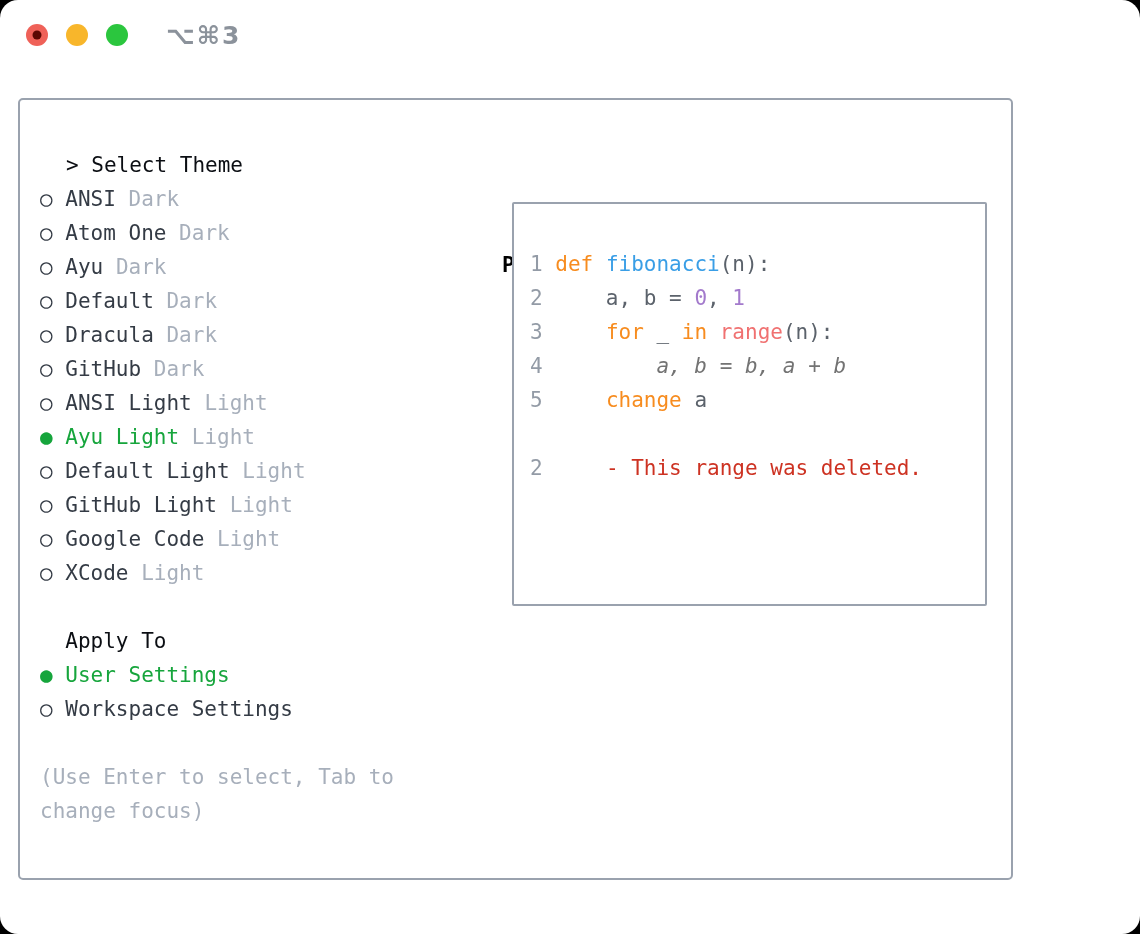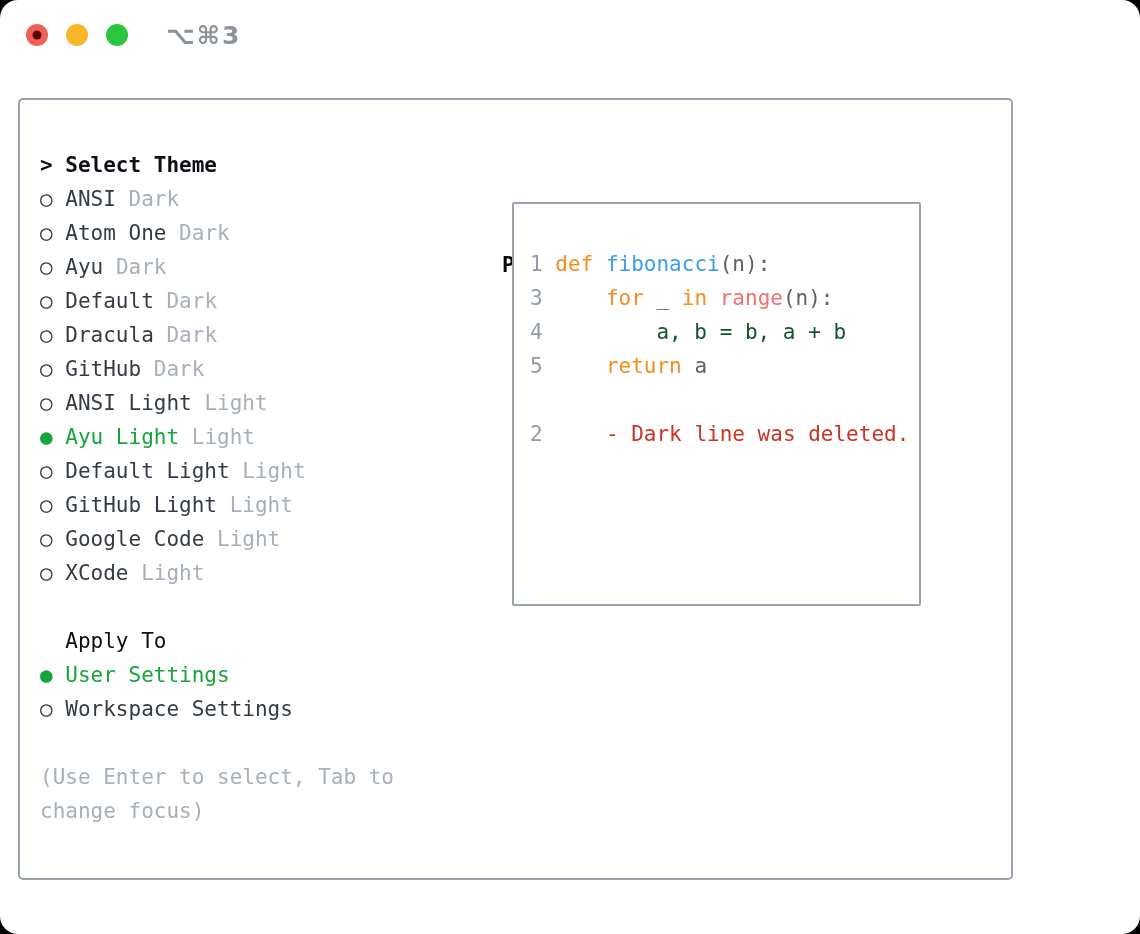--- a/index.html
+++ b/index.html
@@ -13,27 +13,27 @@
   .light .inner-dot{position:absolute;left:50%;top:50%;width:9px;height:9px;border-radius:50%;
           transform:translate(-50%,-50%);}
   .win-title{margin-left:38px;font-family:"DejaVu Sans","Liberation Sans",sans-serif;
           font-weight:bold;font-size:25px;letter-spacing:2px;}
   
   .panel{position:absolute;left:18px;top:98px;width:995px;height:782px;background:#fff;
          border:2px solid var(--panel-border);border-radius:5px;box-sizing:border-box;}
   
   .menu{position:absolute;left:20px;top:48px;font-size:21px;line-height:34px;white-space:pre;}
   .row{height:34px;}
-  .row.header{font-weight:bold;}
+  .row.header{font-weight:normal;margin-left:26px;}
   .row.apply-header{padding-left:2ch;}
   .blank{height:34px;}
   
   .preview-title{position:absolute;left:482px;top:148px;height:34px;line-height:34px;
          font-size:21px;font-weight:bold;white-space:pre;}
-  .preview-box{position:absolute;left:492px;top:102px;width:409px;height:404px;
+  .preview-box{position:absolute;left:492px;top:102px;width:475px;height:404px;
          border:2px solid var(--panel-border);border-radius:2px;box-sizing:border-box;
          background:#fff;padding:43px 0 0 16px;overflow:hidden;}
   .code-line{height:34px;line-height:34px;font-size:21px;white-space:pre;}
 </style>
 </head>
 <body>
 
 <div class="screen">
   <div class="window">
 
@@ -48,22 +48,23 @@
       <div class="win-title" style="color: rgb(139, 146, 155);">⌥⌘3</div>
     </div>
 
     <div class="panel">
       <div class="menu" id="menu"><div class="row header" style="color: rgb(11, 14, 19);"><span style="color: rgb(11, 14, 19);">&gt; </span><span style="color: rgb(11, 14, 19);">Select Theme</span></div><div class="row"><span style="color: rgb(52, 59, 69);">○</span><span style="color: rgb(52, 59, 69);"> ANSI </span><span style="color: rgb(167, 175, 187);">Dark</span></div><div class="row"><span style="color: rgb(52, 59, 69);">○</span><span style="color: rgb(52, 59, 69);"> Atom One </span><span style="color: rgb(167, 175, 187);">Dark</span></div><div class="row"><span style="color: rgb(52, 59, 69);">○</span><span style="color: rgb(52, 59, 69);"> Ayu </span><span style="color: rgb(167, 175, 187);">Dark</span></div><div class="row"><span style="color: rgb(52, 59, 69);">○</span><span style="color: rgb(52, 59, 69);"> Default </span><span style="color: rgb(167, 175, 187);">Dark</span></div><div class="row"><span style="color: rgb(52, 59, 69);">○</span><span style="color: rgb(52, 59, 69);"> Dracula </span><span style="color: rgb(167, 175, 187);">Dark</span></div><div class="row"><span style="color: rgb(52, 59, 69);">○</span><span style="color: rgb(52, 59, 69);"> GitHub </span><span style="color: rgb(167, 175, 187);">Dark</span></div><div class="row"><span style="color: rgb(52, 59, 69);">○</span><span style="color: rgb(52, 59, 69);"> ANSI Light </span><span style="color: rgb(167, 175, 187);">Light</span></div><div class="row"><span style="color: rgb(22, 165, 60);">●</span><span style="color: rgb(22, 165, 60);"> Ayu Light </span><span style="color: rgb(167, 175, 187);">Light</span></div><div class="row"><span style="color: rgb(52, 59, 69);">○</span><span style="color: rgb(52, 59, 69);"> Default Light </span><span style="color: rgb(167, 175, 187);">Light</span></div><div class="row"><span style="color: rgb(52, 59, 69);">○</span><span style="color: rgb(52, 59, 69);"> GitHub Light </span><span style="color: rgb(167, 175, 187);">Light</span></div><div class="row"><span style="color: rgb(52, 59, 69);">○</span><span style="color: rgb(52, 59, 69);"> Google Code </span><span style="color: rgb(167, 175, 187);">Light</span></div><div class="row"><span style="color: rgb(52, 59, 69);">○</span><span style="color: rgb(52, 59, 69);"> XCode </span><span style="color: rgb(167, 175, 187);">Light</span></div><div class="blank"></div><div class="row apply-header" style="color: rgb(11, 14, 19);"><span style="color: rgb(11, 14, 19);">Apply To</span></div><div class="row"><span style="color: rgb(22, 165, 60);">●</span><span style="color: rgb(22, 165, 60);"> User Settings</span></div><div class="row"><span style="color: rgb(52, 59, 69);">○</span><span style="color: rgb(52, 59, 69);"> Workspace Settings</span></div><div class="blank"></div><div class="row"><span style="color: rgb(167, 175, 187);">(Use Enter to select, Tab to</span></div><div class="row"><span style="color: rgb(167, 175, 187);">change focus)</span></div></div>
 
       <div class="preview-title">Preview</div>
 
       <div class="preview-box" id="preview">
           <div class="code-line"><span style="color: rgb(147, 155, 166);">1</span><span style="color: rgb(91, 98, 107);"> </span><span style="color: rgb(247, 140, 31);">def</span><span style="color: rgb(91, 98, 107);"> </span><span style="color: rgb(57, 158, 230);">fibonacci</span><span style="color: rgb(91, 98, 107);">(n):</span></div>
+          <div class="code-line"><span style="color: rgb(147, 155, 166);">2</span><span style="color: rgb(91, 98, 107);">     a, b = </span><span style="color: rgb(163, 122, 204);">0</span><span style="color: rgb(91, 98, 107);">, </span><span style="color: rgb(163, 122, 204);">1</span></div>
           <div class="code-line"><span style="color: rgb(147, 155, 166);">3</span><span style="color: rgb(91, 98, 107);">     </span><span style="color: rgb(247, 140, 31);">for</span><span style="color: rgb(91, 98, 107);"> _ </span><span style="color: rgb(247, 140, 31);">in</span><span style="color: rgb(91, 98, 107);"> </span><span style="color: rgb(240, 113, 113);">range</span><span style="color: rgb(91, 98, 107);">(n):</span></div>
-          <div class="code-line"><span style="color: rgb(147, 155, 166);">4</span><span style="color: #14532d;">         a, b = b, a + b</span></div>
-          <div class="code-line"><span style="color: rgb(147, 155, 166);">5</span><span style="color: rgb(91, 98, 107);">     </span><span style="color: rgb(247, 140, 31);">return</span><span style="color: rgb(91, 98, 107);"> a</span></div>
+          <div class="code-line"><span style="color: rgb(147, 155, 166);">4</span><span style="color: #737373; font-style: italic;">         a, b = b, a + b</span></div>
+          <div class="code-line"><span style="color: rgb(147, 155, 166);">5</span><span style="color: rgb(91, 98, 107);">     </span><span style="color: rgb(247, 140, 31);">change</span><span style="color: rgb(91, 98, 107);"> a</span></div>
           <div class="code-line"></div>
-          <div class="code-line"><span style="color: rgb(147, 155, 166);">2</span><span style="color: rgb(91, 98, 107);">     </span><span style="color: rgb(205, 50, 34);">- Dark line was deleted.</span></div>
+          <div class="code-line"><span style="color: rgb(147, 155, 166);">2</span><span style="color: rgb(91, 98, 107);">     </span><span style="color: rgb(205, 50, 34);">- This range was deleted.</span></div>
         </div>
     </div>
 
   </div>
 </div>
 
 </body></html>

